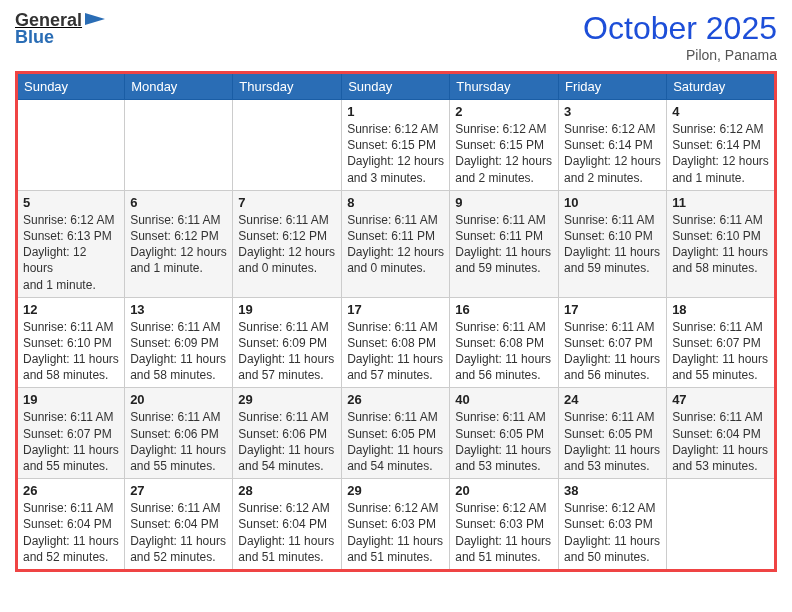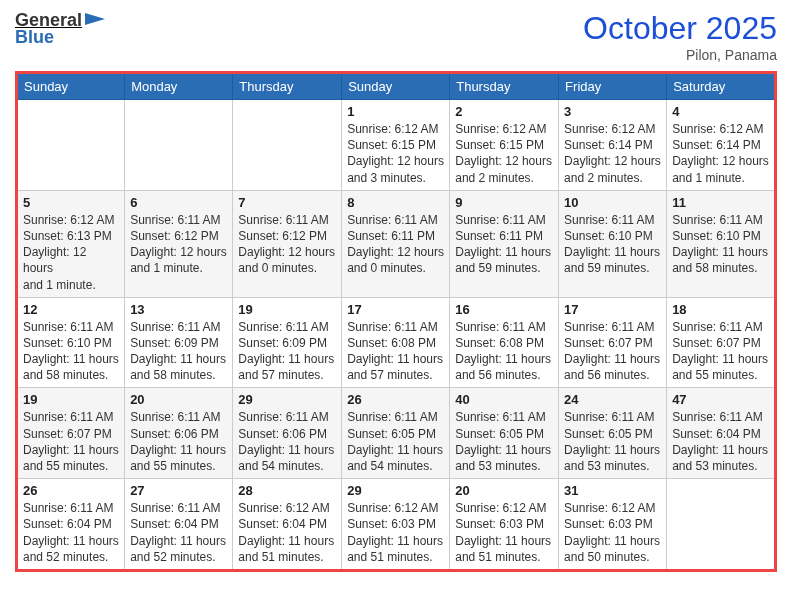--- a/index.html
+++ b/index.html
@@ -345,21 +345,21 @@
 and 51 minutes.</div>
           </td>
           <td>
             <span class="day-num">20</span>
             <div class="day-info" style="white-space: pre-line;">Sunrise: 6:12 AM
 Sunset: 6:03 PM
 Daylight: 11 hours
 and 51 minutes.</div>
           </td>
           <td>
-            <span class="day-num">31</span>
+            <span class="day-num">38</span>
             <div class="day-info" style="white-space: pre-line;">Sunrise: 6:12 AM
 Sunset: 6:03 PM
 Daylight: 11 hours
 and 50 minutes.</div>
           </td>
           <td class="empty"></td>
         </tr>
       </tbody>
   </table>
 </div>

